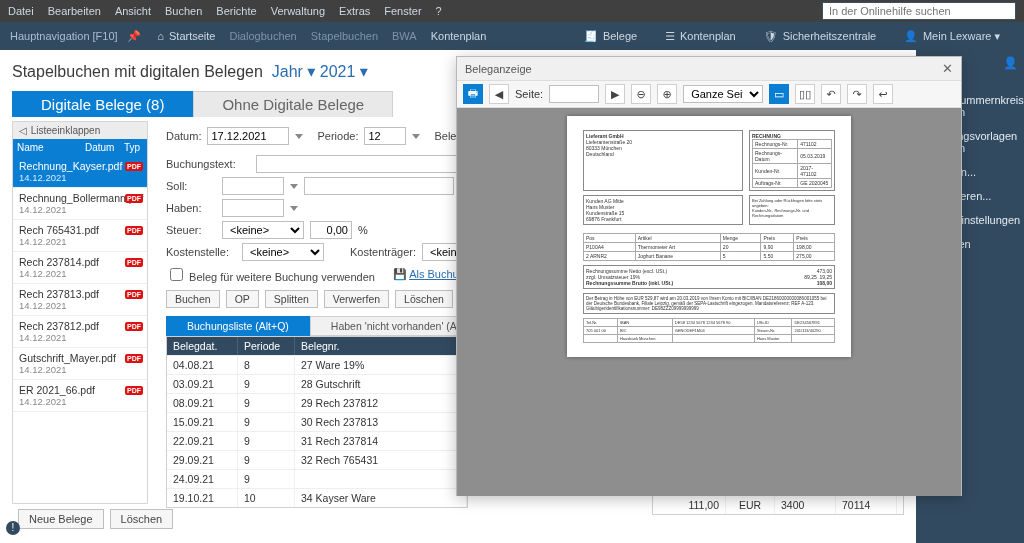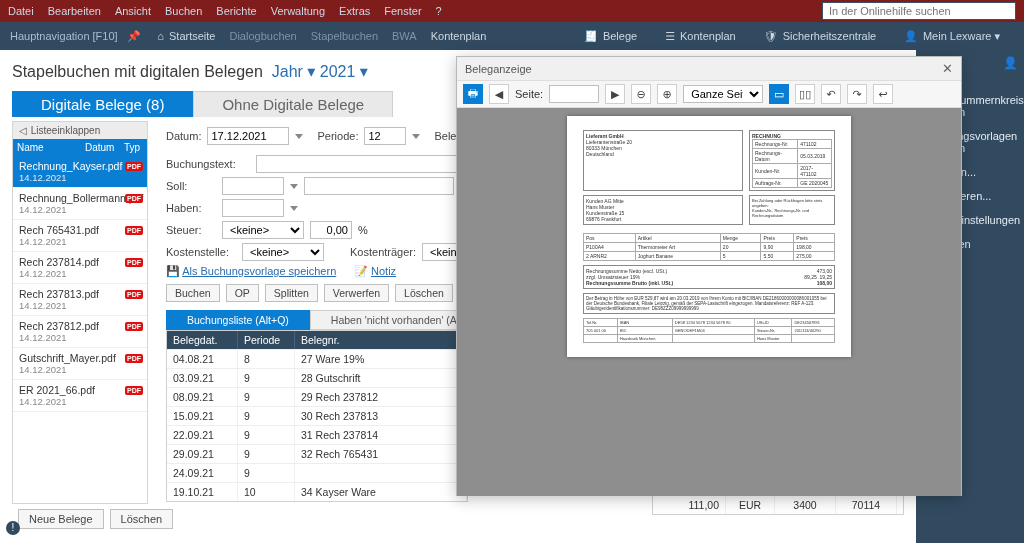--- a/index.html
+++ b/index.html
@@ -1,16 +1,16 @@
 <!DOCTYPE html>
 <html><head>
 <meta charset="utf-8">
 <style>
 html,body{margin:0;padding:0;font-family:"Segoe UI",Arial,sans-serif;font-size:11px;color:#333;background:#fff;overflow:hidden}
-.top-menu{background:#7f1d1d;color:#cdd8e3;display:flex;align-items:center;height:22px;padding:0 8px}
+.top-menu{background:#404040;color:#cdd8e3;display:flex;align-items:center;height:22px;padding:0 8px}
 .top-menu span{margin-right:14px;cursor:default}
 .top-search{margin-left:auto}
 .top-search input{font-size:11px;padding:2px 6px;width:180px;border:1px solid #3a5168;background:#fff;color:#555}
 .ribbon{background:#324a60;color:#dce6ef;display:flex;align-items:center;height:28px;padding:0 10px}
 .ribbon .nav-label{color:#a8bdd0;margin-right:10px}
 .ribbon .rb-item{margin-right:14px;color:#cdd8e3;display:inline-flex;align-items:center;gap:5px}
 .ribbon .rb-item.faded{color:#7d93a8}
 .ribbon-right{margin-left:auto;display:flex;align-items:center;gap:14px}
 .content{position:relative;height:calc(100vh - 50px);display:flex}
 .main{flex:1;position:relative;padding:10px 12px 0 12px}
@@ -44,21 +44,21 @@
 input.tx,select.tx{font-size:11px;padding:1px 3px;border:1px solid #bfbfbf;background:#fff;height:18px;box-sizing:border-box}
 .w40{width:42px}.w60{width:62px}.w80{width:82px}.w140{width:150px}.w260{width:290px}
 .money{text-align:right}
 .hr-row{display:flex;gap:6px;margin:6px 0}
 .mini-tabs{display:flex;margin-top:8px}
 .mini-tab{padding:3px 20px;font-size:10.5px;border:1px solid #cfcfcf;background:#f1f1f1;color:#555}
 .mini-tab.active{background:#0a7ed3;color:#fff;border-color:#0a7ed3}
 .grid{border:1px solid #d0d0d0;margin-top:0}
 .grid-head{background:#324a60;color:#fff;display:flex;font-size:10.5px}
 .grid-head span,.grid-row span{padding:3px 6px;border-right:1px solid rgba(255,255,255,.12)}
-.c-date{width:58px}.c-per{width:44px;text-align:left}.c-bel{flex:1}.c-betrag{width:60px;text-align:right}.c-w{width:36px;text-align:center}.c-k{width:48px;text-align:center}
+.c-date{width:58px}.c-per{width:44px;text-align:left}.c-bel{flex:1}.c-betrag{width:60px;text-align:right}.c-w{width:36px;text-align:center}.c-k{width:48px;text-align:left}
 .grid-row{display:flex;font-size:10.5px;border-top:1px solid #eee;color:#333}
 .grid-row span{border-right:1px solid #f0f0f0}
 
 .preview{position:absolute;left:456px;top:56px;width:504px;height:438px;background:#0369a1;border:1px solid #b8b8b8;box-shadow:0 3px 14px rgba(0,0,0,.25)}
 .pv-title{background:#f0f0f0;padding:4px 8px;font-size:11px;color:#555;display:flex;align-items:center}
 .pv-title .x{margin-left:auto;color:#666;font-size:13px}
 .pv-tools{background:#f6f6f6;border-top:1px solid #ddd;border-bottom:1px solid #ddd;padding:3px 6px;display:flex;align-items:center;gap:6px;font-size:11px}
 .pv-tools .tb{width:18px;height:18px;border:1px solid #cfcfcf;display:inline-flex;align-items:center;justify-content:center;background:#fff;font-size:11px;color:#444}
 .pv-tools .tb.blue{background:#0a7ed3;color:#fff;border-color:#0a7ed3}
 .pv-body{background:#8e8e8e;height:calc(100% - 50px);display:flex;justify-content:center;align-items:flex-start;overflow:hidden}
@@ -220,20 +220,21 @@
             <span>%</span>
           <input class="tx w80 money" style="margin-left: auto; margin-right: 180px;" value="0,00">
         </div>
         <div class="form-row">
           <label style="width:70px">Kostenstelle:</label>
           <select class="tx w80"><option>&lt;keine&gt;</option></select>
           <label style="margin-left:20px">Kostenträger:</label>
           <select class="tx w80"><option>&lt;keine&gt;</option></select>
         </div>
         <div class="form-row" style="gap:18px">
+          <label><input type="checkbox" style=""> <span>Beleg für weitere Buchung verwenden</span></label>
           <span style="color:#2a6db1">💾 <u>Als Buchungsvorlage speichern</u></span>
           <span style="color:#2a6db1">📝 <u>Notiz</u></span>
           <span style="color:#2a6db1;margin-left:auto;margin-right:180px">⚙ <u>Optionen</u></span>
         </div>
         <div class="hr-row">
           <span class="btn sm">Buchen</span>
           <span class="btn sm">OP</span>
           <span class="btn sm">Splitten</span>
           <span class="btn sm">Verwerfen</span>
           <span class="btn sm">Löschen</span>

